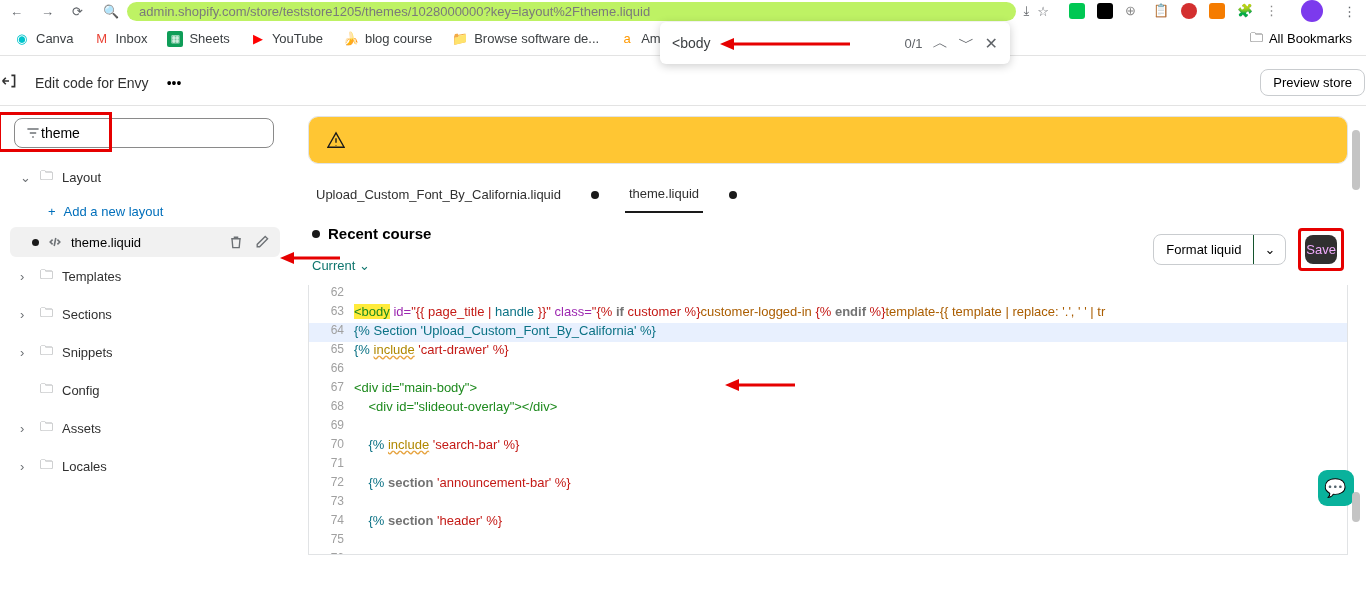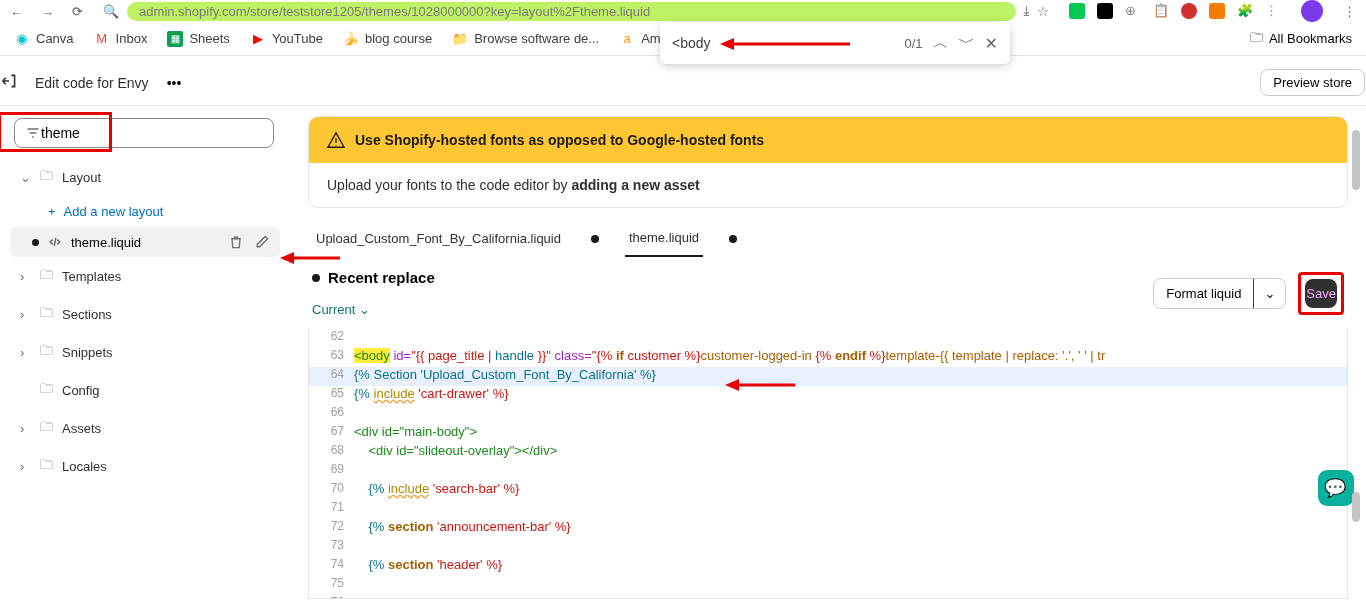--- a/index.html
+++ b/index.html
@@ -74,21 +74,21 @@
 .code-area { border:1px solid #e1e3e5; border-top:none; font-family:Menlo,Consolas,monospace; font-size:13px; overflow:auto; height:270px; }
 .code-line { display:flex; height:19px; }
 .gutter { width:45px; text-align:right; padding-right:10px; color:#a0a0a0; font-size:12px; user-select:none; }
 .line-content { flex:1; white-space:pre; }
 .hl-body { background:#ffeb3b; }
 .hl-line { background:#e8f0fe; }
 .kw-tag { color:#1e8a1e; }
 .kw-attr { color:#9c27b0; }
 .kw-str { color:#c41a16; }
 .kw-liq-tag { color:#aa5d00; }
-.kw-liq-open { color:#a16207; font-weight:600; }
+.kw-liq-open { color:#737373; font-weight:600; }
 .kw-var { color:#0b7285; }
 .kw-err { color:#b08800; text-decoration: wavy underline #e6a23c; }
 
 
 .arrow-right-red { position:absolute; }
 
 
 .chat-bubble { position:absolute; right:12px; bottom:104px; width:36px; height:36px; background:#09b29c; border-radius:9px; display:flex; align-items:center; justify-content:center; color:#fff; font-size:18px; }
 
 
@@ -254,43 +254,39 @@
         <span>Locales</span>
       </div>
   </div>
 
   <div class="content">
     <div class="alert-box">
       <div class="alert-head">
         <svg width="18" height="18" viewBox="0 0 20 20" fill="#1a1a1a">
             <path d="M10 2l9 16H1z M10 8v5 M10 15.5v.5" stroke="#1a1a1a" stroke-width="1.5" fill="none"></path>
           </svg>
-        <span>Use Shopify-hosted fonts as opposed to Google-hosted fonts</span>
-      </div>
-      <div class="alert-body">
-        <span>Upload your fonts to the code editor by </span><b>adding a new asset</b>
       </div>
     </div>
 
     <div class="tabs-row">
       <div class="tab">
           <span>Upload_Custom_Font_By_California.liquid</span>
         </div>
       <span class="big-dot"></span>
       <div class="tab active">
           <span>theme.liquid</span>
         </div>
       <span class="big-dot"></span>
     </div>
 
     <div class="changes-row">
       <div style="display:flex;flex-direction:column">
         <div class="rc-title">
             <span class="big-dot"></span>
-            <span>Recent replace</span>
+            <span>Recent course</span>
           </div>
         <div class="rc-cur"><span>Current</span> ⌄</div>
       </div>
       <div style="margin-left:auto;display:flex;gap:12px;align-items:center">
         <div class="format-btn">
           <div class="lbl">Format liquid</div>
           <div class="car">⌄</div>
         </div>
         <div class="save-hl">
           <button class="save-btn">Save</button>

